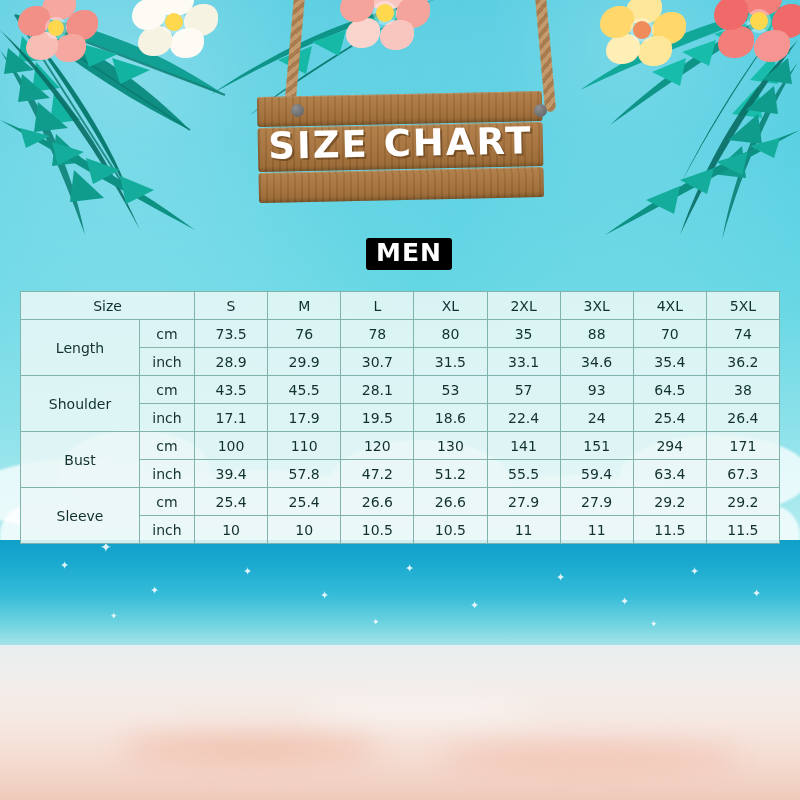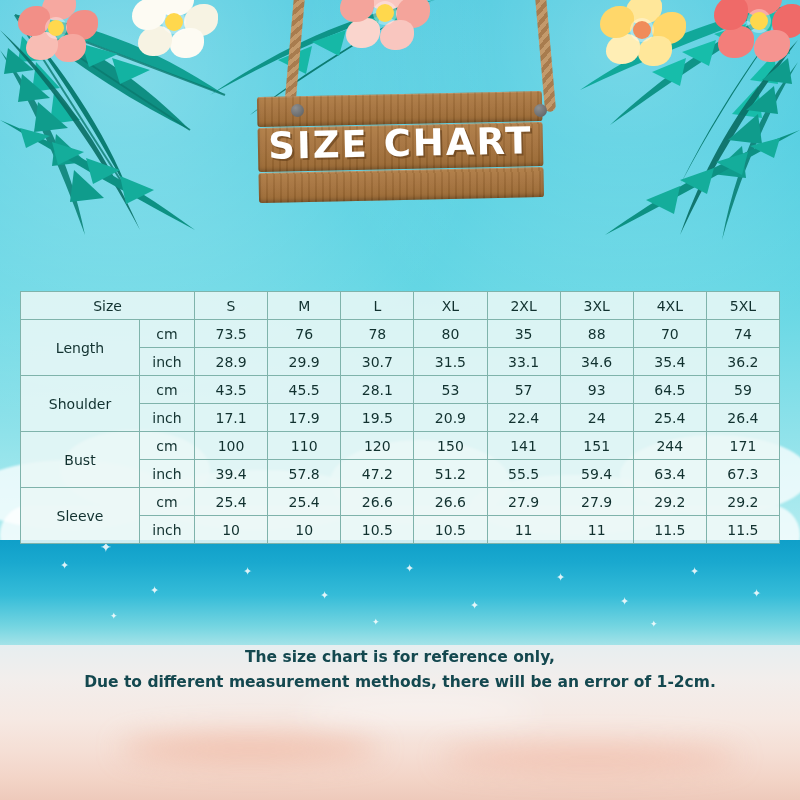--- a/index.html
+++ b/index.html
@@ -426,20 +426,21 @@
 
   <div class="sign-board">
     <div class="plank" style="top:0px; height:30px;"></div>
     <div class="plank" style="top:31px; height:44px;"></div>
     <div class="plank" style="top:76px; height:30px;"></div>
     <div class="sign-title">SIZE CHART</div>
   </div>
   <div class="knob" style="left:291px; top:104px;"></div>
   <div class="knob" style="left:534px; top:104px;"></div>
 
+  <div class="men-label">MEN</div>
 
   <div class="table-wrap">
     <table class="size-chart">
       <tbody>
         <tr class="hdr-row">
           <td class="label-cell" colspan="2">Size</td>
           <td>S</td>
           <td>M</td>
           <td>L</td>
           <td>XL</td>
@@ -476,44 +477,44 @@
         <tr>
           <td class="label-cell row-head" rowspan="2">Shoulder</td>
           <td class="unit-cell">cm</td>
           <td>43.5</td>
           <td>45.5</td>
           <td>28.1</td>
           <td>53</td>
           <td>57</td>
           <td>93</td>
           <td>64.5</td>
-          <td>59</td>
+          <td>38</td>
         </tr>
         <tr>
           <td class="unit-cell">inch</td>
           <td>17.1</td>
           <td>17.9</td>
           <td>19.5</td>
-          <td>20.9</td>
+          <td>18.6</td>
           <td>22.4</td>
           <td>24</td>
           <td>25.4</td>
           <td>26.4</td>
         </tr>
 
         <tr>
           <td class="label-cell row-head" rowspan="2">Bust</td>
           <td class="unit-cell">cm</td>
           <td>100</td>
           <td>110</td>
           <td>120</td>
-          <td>150</td>
+          <td>130</td>
           <td>141</td>
           <td>151</td>
-          <td>244</td>
+          <td>294</td>
           <td>171</td>
         </tr>
         <tr>
           <td class="unit-cell">inch</td>
           <td>39.4</td>
           <td>57.8</td>
           <td>47.2</td>
           <td>51.2</td>
           <td>55.5</td>
           <td>59.4</td>
@@ -541,18 +542,14 @@
           <td>10.5</td>
           <td>11</td>
           <td>11</td>
           <td>11.5</td>
           <td>11.5</td>
         </tr>
       </tbody>
     </table>
   </div>
 
-  <div class="note">
-    <div>The size chart is for reference only,</div>
-    <div>Due to different measurement methods, there will be an error of 1-2cm.</div>
-  </div>
 
 </div>
 
 </body></html>

